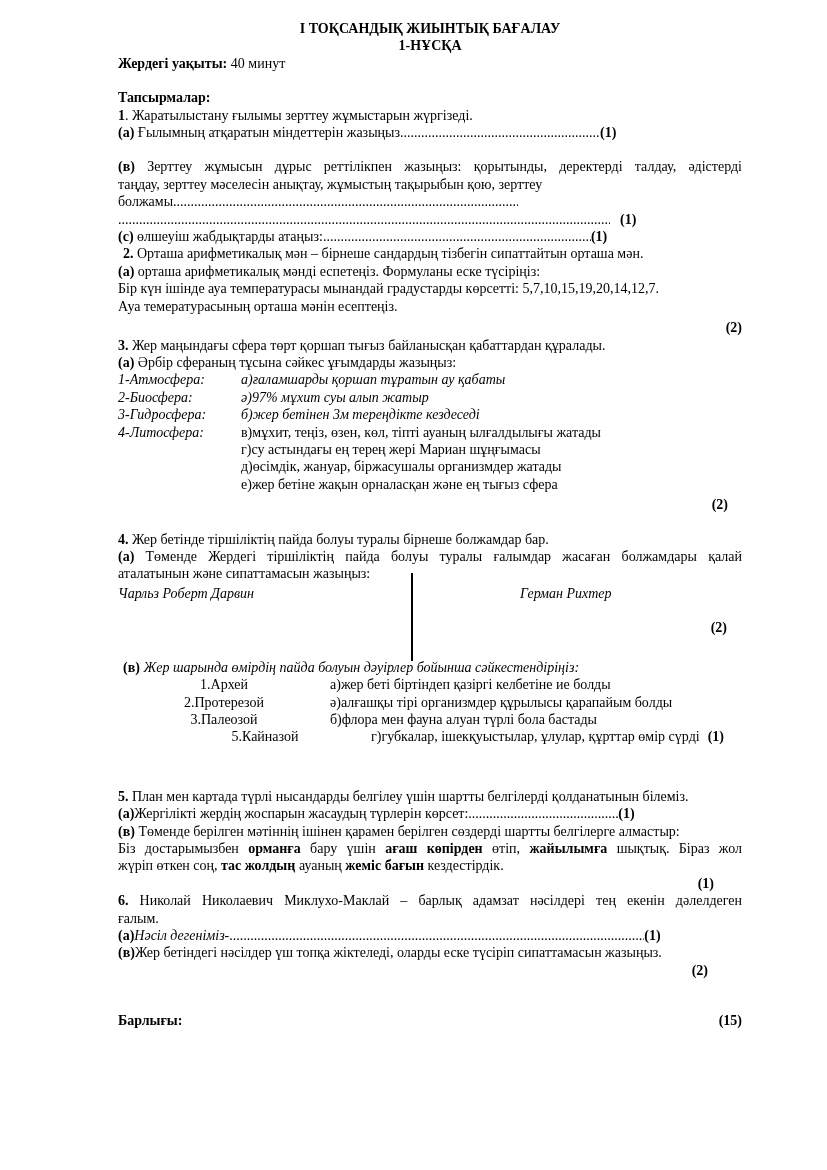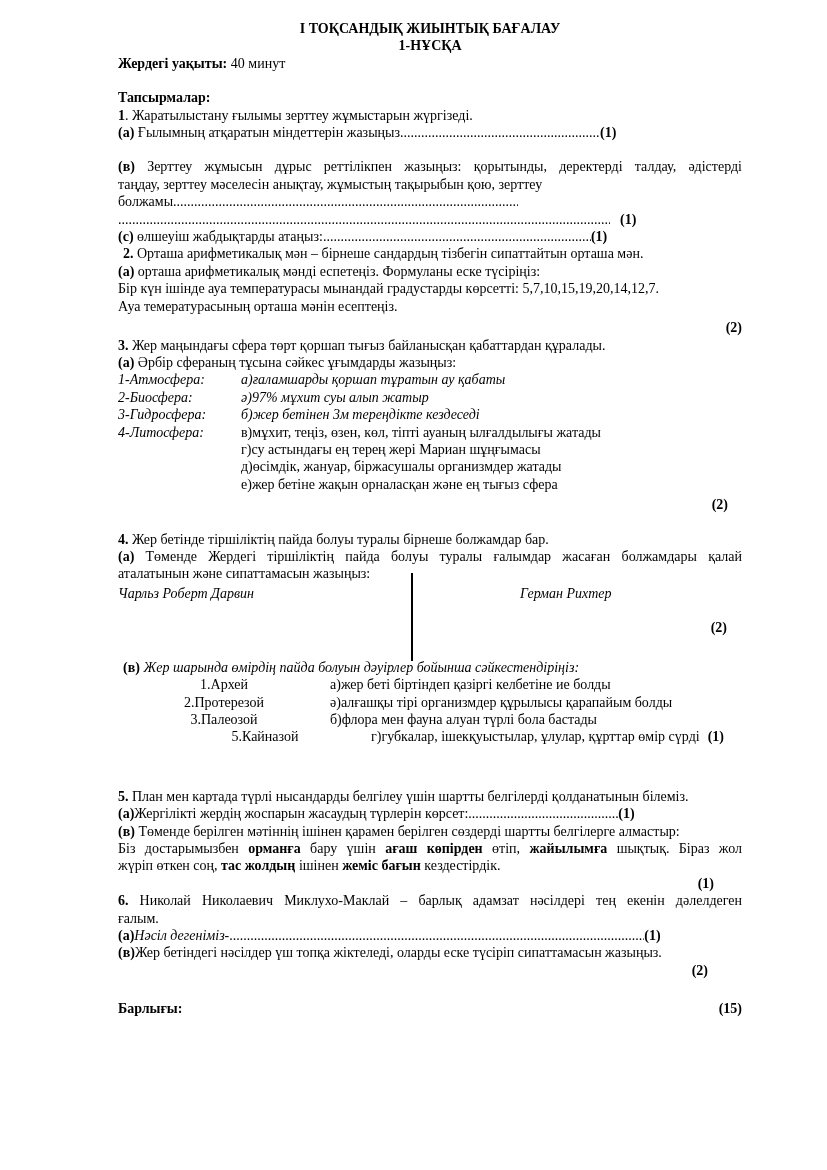--- a/index.html
+++ b/index.html
@@ -28,21 +28,21 @@
   .col-l3 { display:inline-block; width:123px; }
   .col-l4 { display:inline-block; width:212px;text-align:center; }
   .m-row { display:flex;margin-left:41px; }
   .m-row .grow { flex:1; }
   .m-row .rowmark { font-weight:bold; padding-right:18px; }
   .split-block { position:relative; height:76px; }
   .vdivider { position:absolute; left:293px; top:-10px; width:1.5px; height:88px; background:#000; }
   .name-left { position:absolute; left:0; top:2px; font-style:italic; }
   .name-right { position:absolute; left:402px; top:2px; font-style:italic; }
   .block-mark { position:absolute; right:15px; top:36px; font-weight:bold; }
-  .footer { display:flex; justify-content:space-between; font-weight:bold; margin-top:4px; }
+  .footer { display:flex; justify-content:space-between; font-weight:bold; margin-top:16px; }
 </style>
 </head>
 <body>
 
 <div class="page">
 
   <div class="line center title">І ТОҚСАНДЫҚ ЖИЫНТЫҚ БАҒАЛАУ</div>
   <div class="line center title">1-НҰСҚА</div>
   <div class="line"><span class="b">Жердегі уақыты:</span><span> 40 минут</span></div>
   <div class="sp"></div>
@@ -95,21 +95,21 @@
       <span class="rowmark">(1)</span>
     </div>
   <div class="sp"></div>
   <div class="sp"></div>
   <div class="sp8"></div>
 
   <div class="line"><span class="b">5.</span><span> План мен картада түрлі нысандарды белгілеу үшін шартты белгілерді қолданатынын білеміз.</span></div>
   <div class="line"><span class="b">(а)</span><span>Жергілікті жердің жоспарын жасаудың түрлерін көрсет:</span><span class="dots w150">........................................................................................................................................................................................................................................</span><span class="b">(1)</span></div>
   <div class="line"><span class="b">(в)</span><span> Төменде берілген мәтіннің ішінен қарамен берілген сөздерді шартты белгілерге алмастыр:</span></div>
   <div class="line jline"><span>Біз достарымызбен </span><span class="b">орманға</span><span> бару үшін </span><span class="b">ағаш көпірден</span><span> өтіп, </span><span class="b">жайылымға</span><span> шықтық. Біраз жол</span></div>
-  <div class="line"><span>жүріп өткен соң, </span><span class="b">тас жолдың</span><span> ішінен </span><span class="b">жеміс бағын</span><span> кездестірдік.</span></div>
+  <div class="line"><span>жүріп өткен соң, </span><span class="b">тас жолдың</span><span> ауаның </span><span class="b">жеміс бағын</span><span> кездестірдік.</span></div>
   <div class="line markline pr28">(1)</div>
 
   <div class="line jline"><span class="b">6.</span><span> Николай Николаевич Миклухо-Маклай – барлық адамзат нәсілдері тең екенін дәлелдеген</span></div>
   <div class="line"><span>ғалым.</span></div>
   <div class="line"><span class="b">(а)</span><span class="i">Нәсіл дегеніміз-</span><span class="dots w415">........................................................................................................................................................................................................................................</span><span class="b">(1)</span></div>
   <div class="line"><span class="b">(в)</span><span>Жер бетіндегі нәсілдер үш топқа жіктеледі, оларды еске түсіріп сипаттамасын жазыңыз.</span></div>
   <div class="line markline pr34">(2)</div>
   <div class="sp"></div>
 
   <div class="footer">

